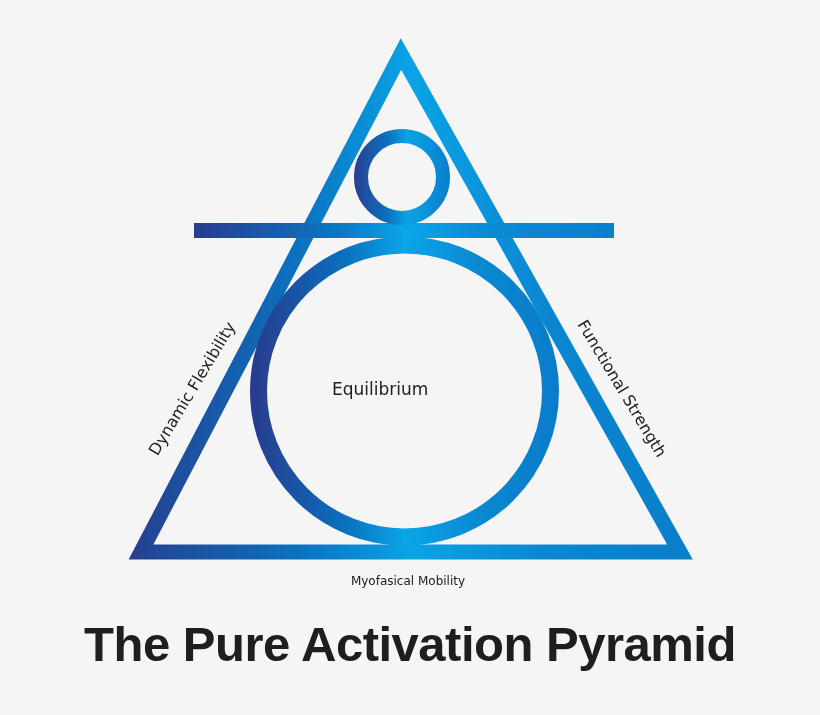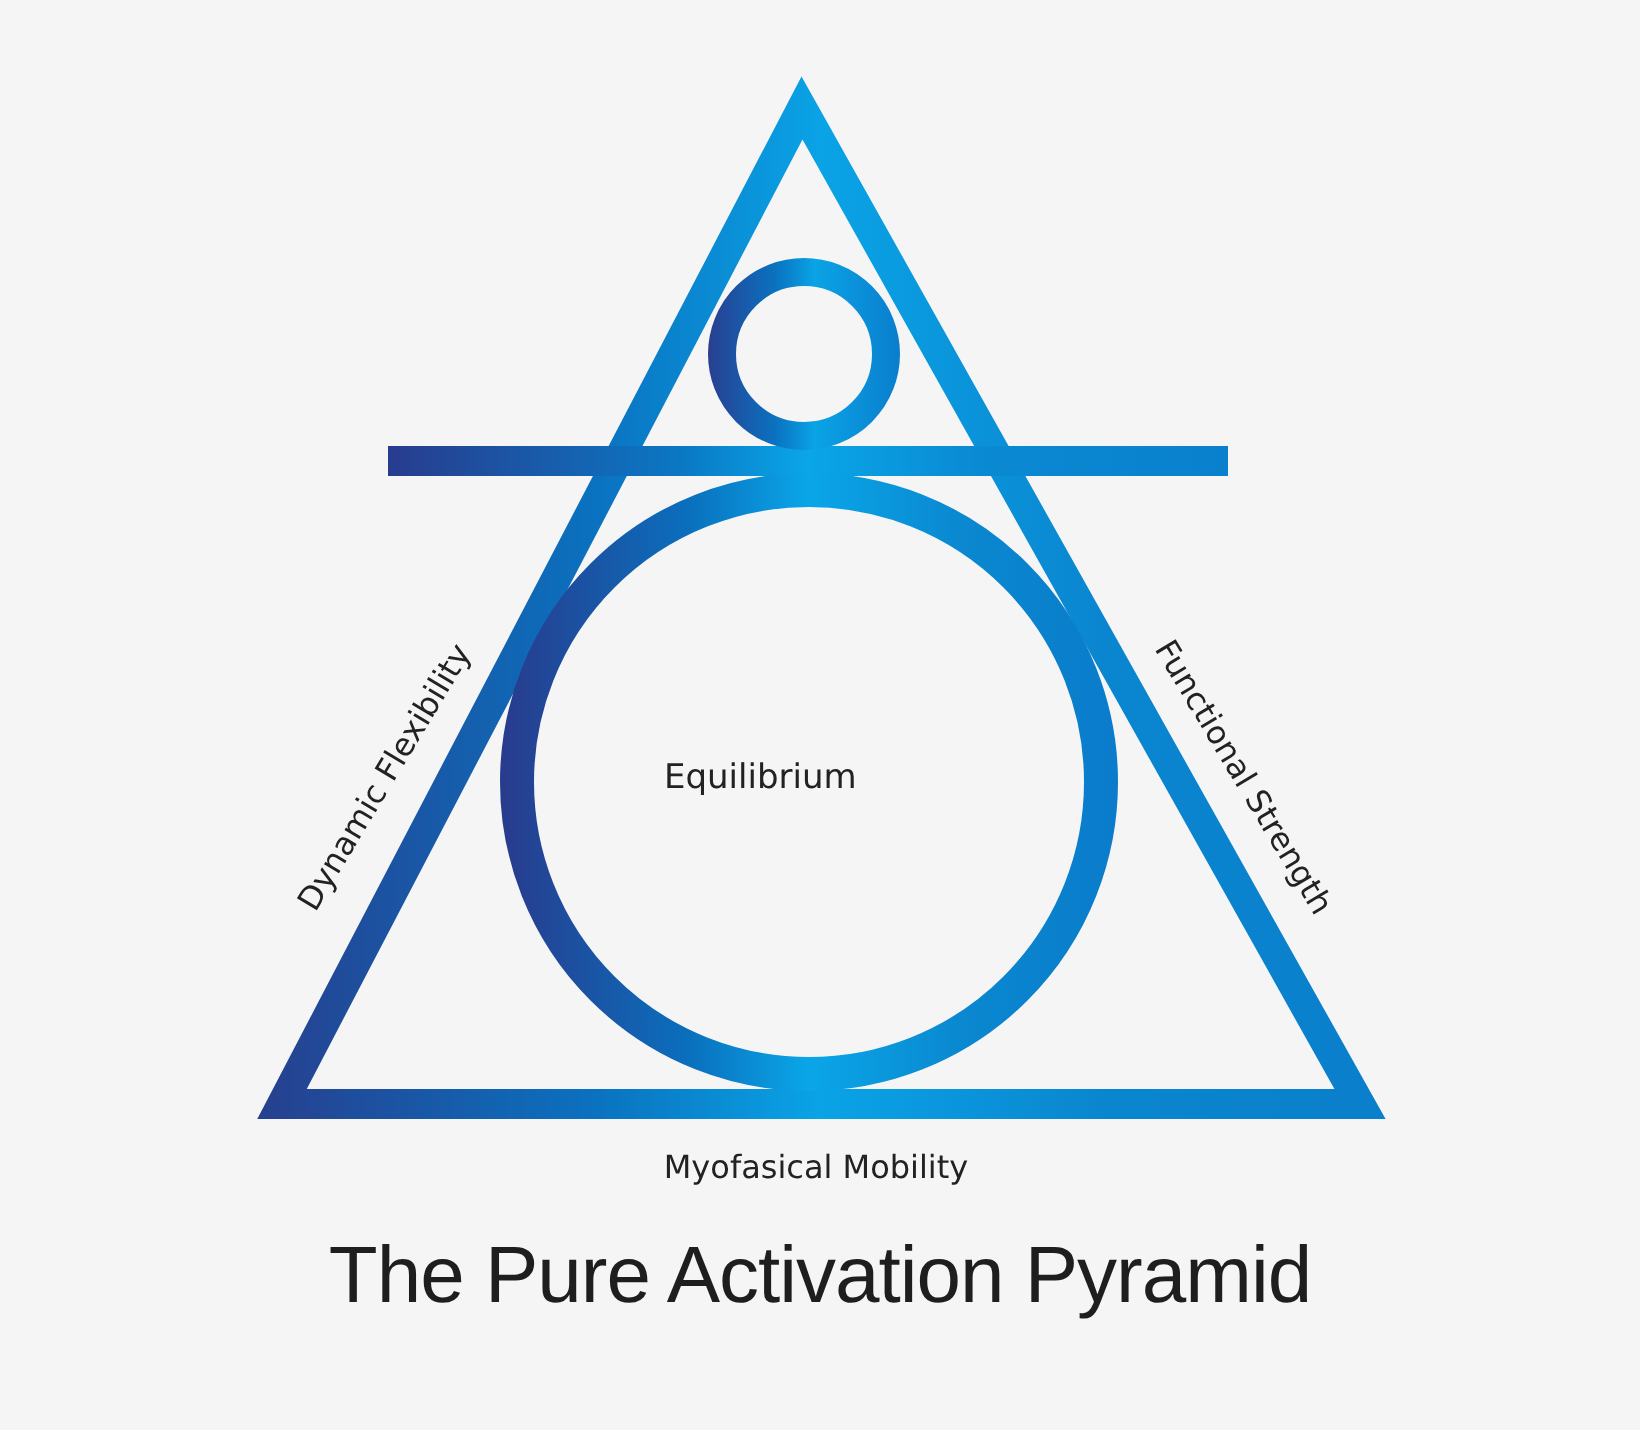--- a/index.html
+++ b/index.html
@@ -1,23 +1,23 @@
 <!DOCTYPE html>
 <html><head>
 <meta charset="utf-8">
 <style>
   html, body { margin:0; padding:0; }
   body { width:820px; height:715px; background:#f5f5f5; position:relative; overflow:hidden; font-family:"DejaVu Sans", sans-serif; }
   #diagram { position:absolute; left:0; top:0; }
   .label { position:absolute; color:#222; font-family:"DejaVu Sans", sans-serif; white-space:nowrap; }
   #label-center { left:332px; top:379px; width:150px; font-size:17px; }
-  #label-bottom { left:290px; top:574px; width:236px; text-align:center; font-size:16px; }
+  #label-bottom { left:290px; top:574px; width:236px; text-align:center; font-size:12px; }
   #label-left { left:112px; top:379px; width:160px; text-align:center; font-size:16px; transform:rotate(-59deg); transform-origin:center center; }
   #label-right { left:542px; top:379px; width:160px; text-align:center; font-size:16px; transform:rotate(59deg); transform-origin:center center; }
-  #title { position:absolute; left:0; top:616px; width:820px; text-align:center; font-family:"Liberation Sans", sans-serif; font-weight:normal; font-size:40px; color:#1e1e1e; letter-spacing:-0.5px; }
+  #title { position:absolute; left:0; top:616px; width:820px; text-align:center; font-family:"Liberation Sans", sans-serif; font-weight:bold; font-size:49px; color:#1e1e1e; letter-spacing:-0.5px; }
 </style>
 </head>
 <body>
 
 <svg id="diagram" width="820" height="715" viewBox="0 0 820 715" xmlns="http://www.w3.org/2000/svg">
   <defs>
     <linearGradient id="gradTri" x1="131" y1="0" x2="690" y2="0" gradientUnits="userSpaceOnUse">
       <stop offset="0" stop-color="#26408f"></stop>
       <stop offset="0.3" stop-color="#0a72c0"></stop>
       <stop offset="0.5" stop-color="#0aa3e6"></stop>

